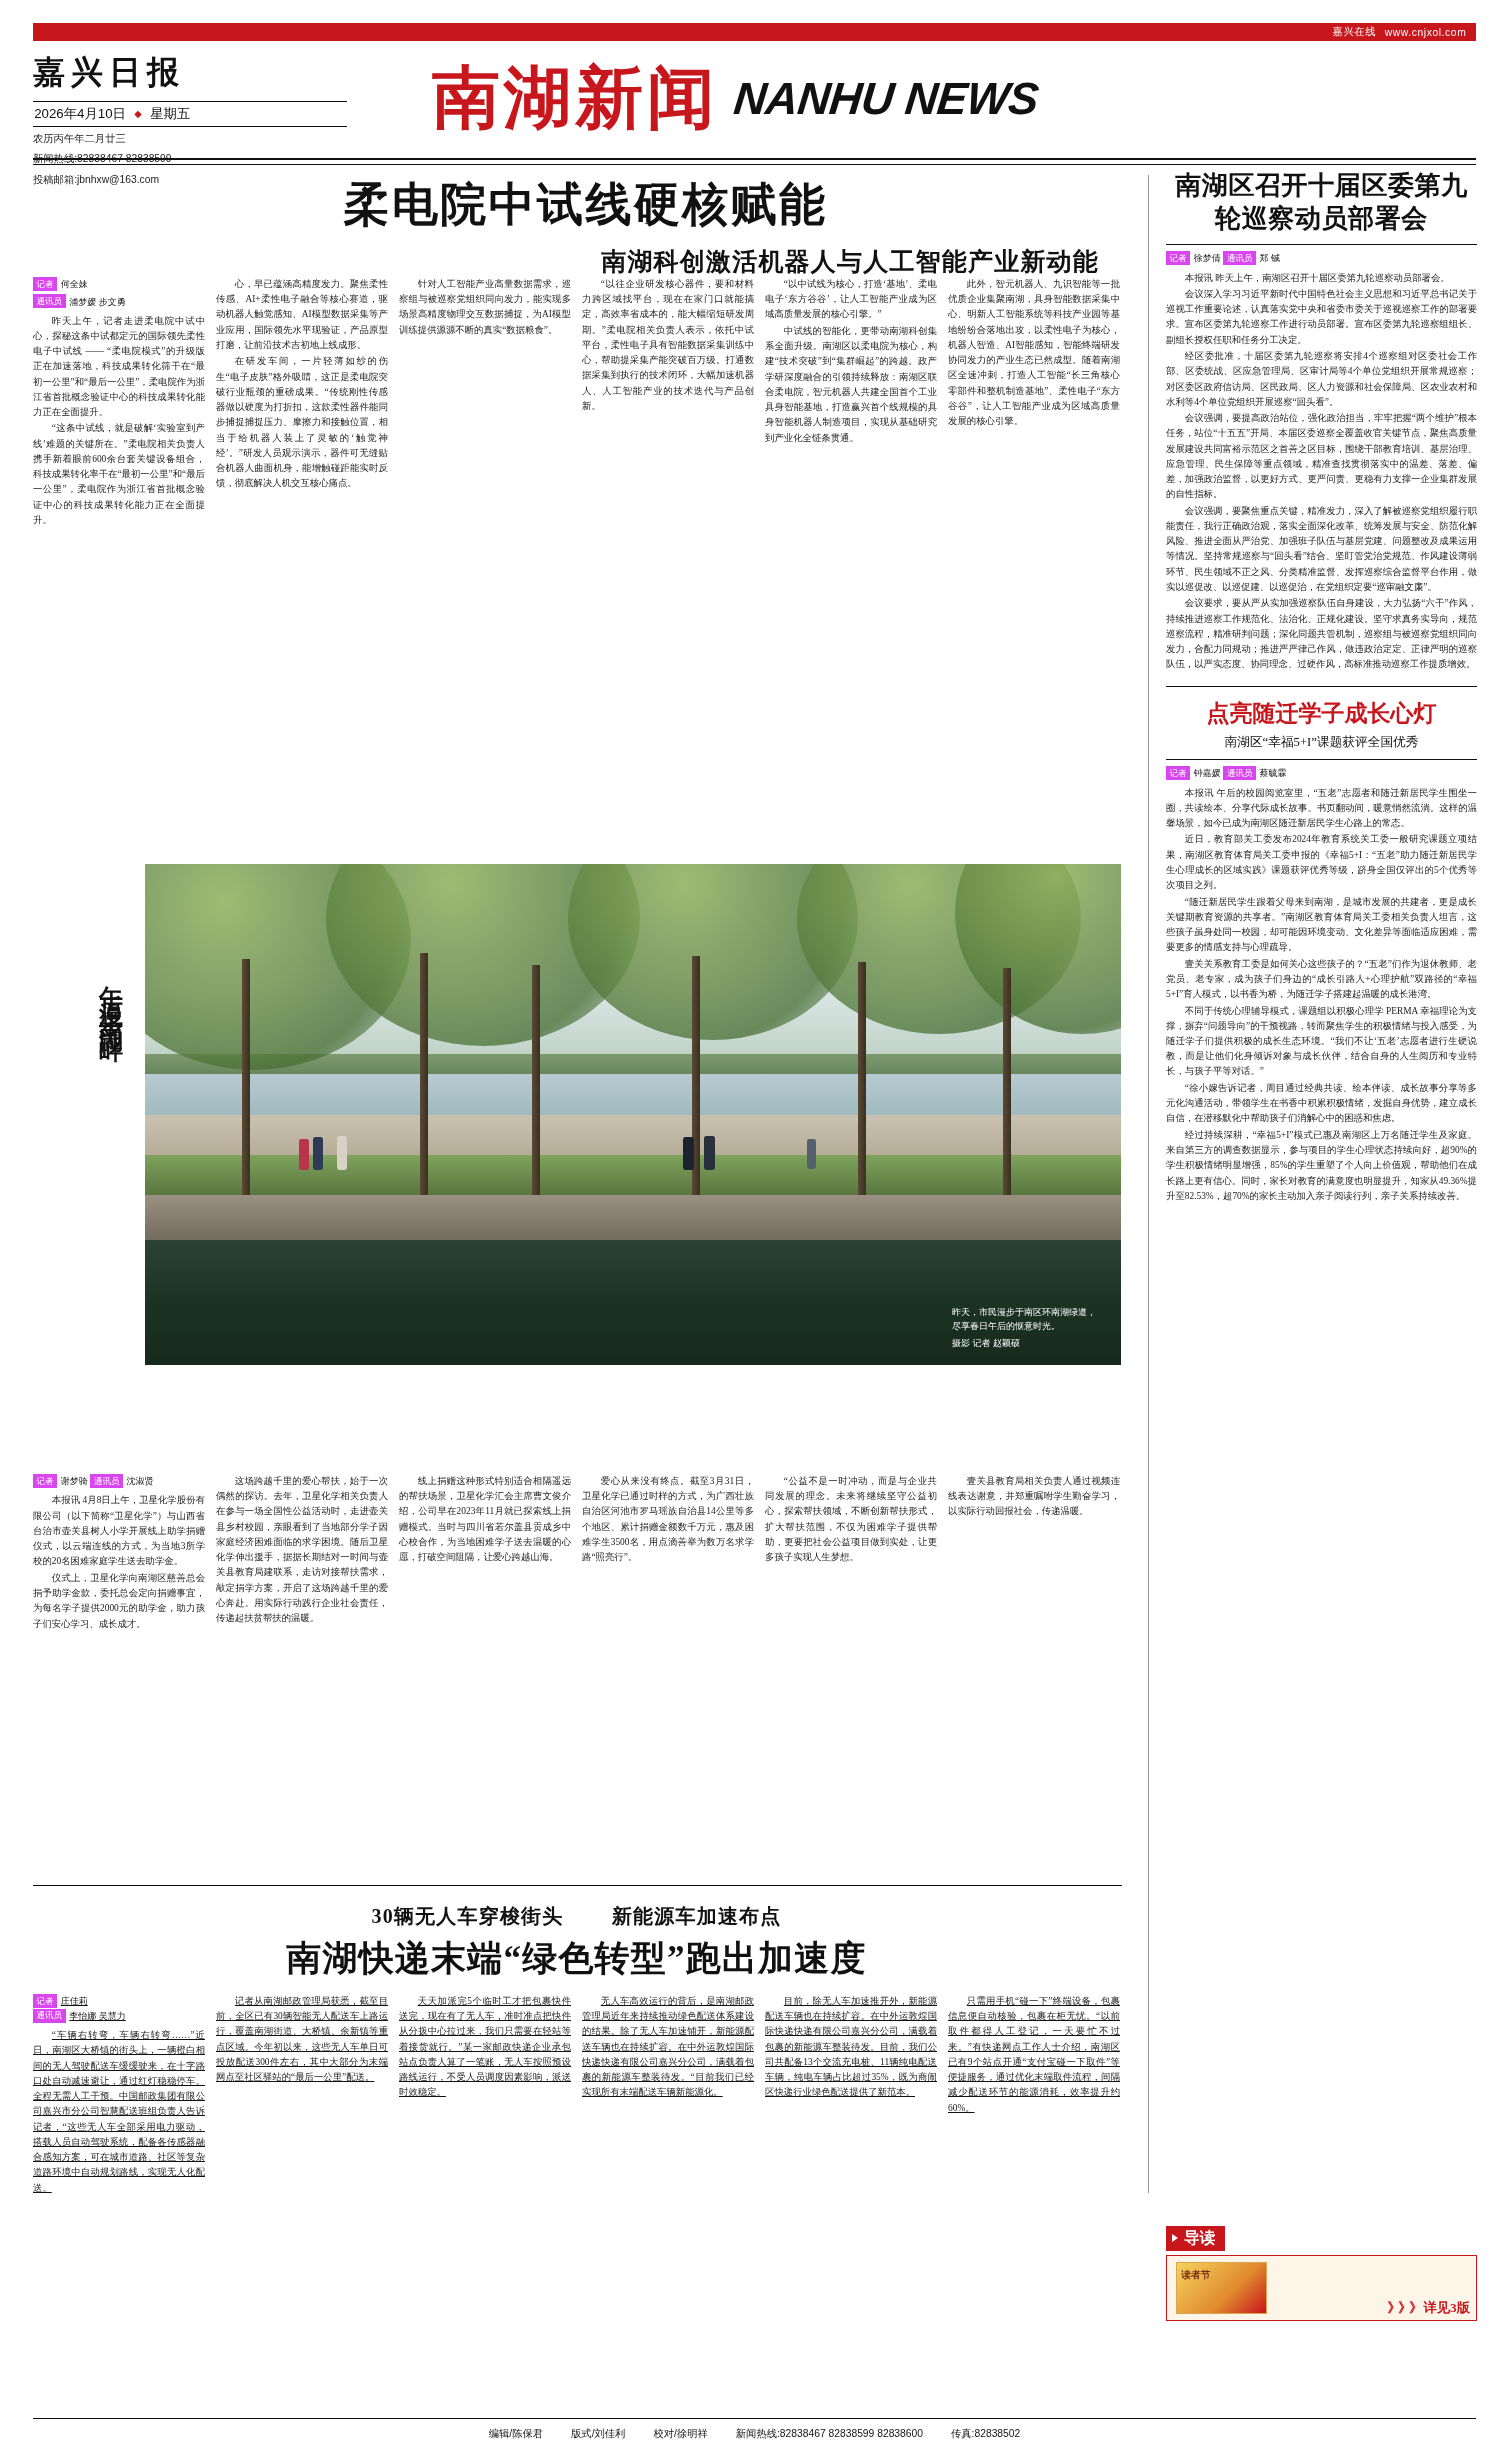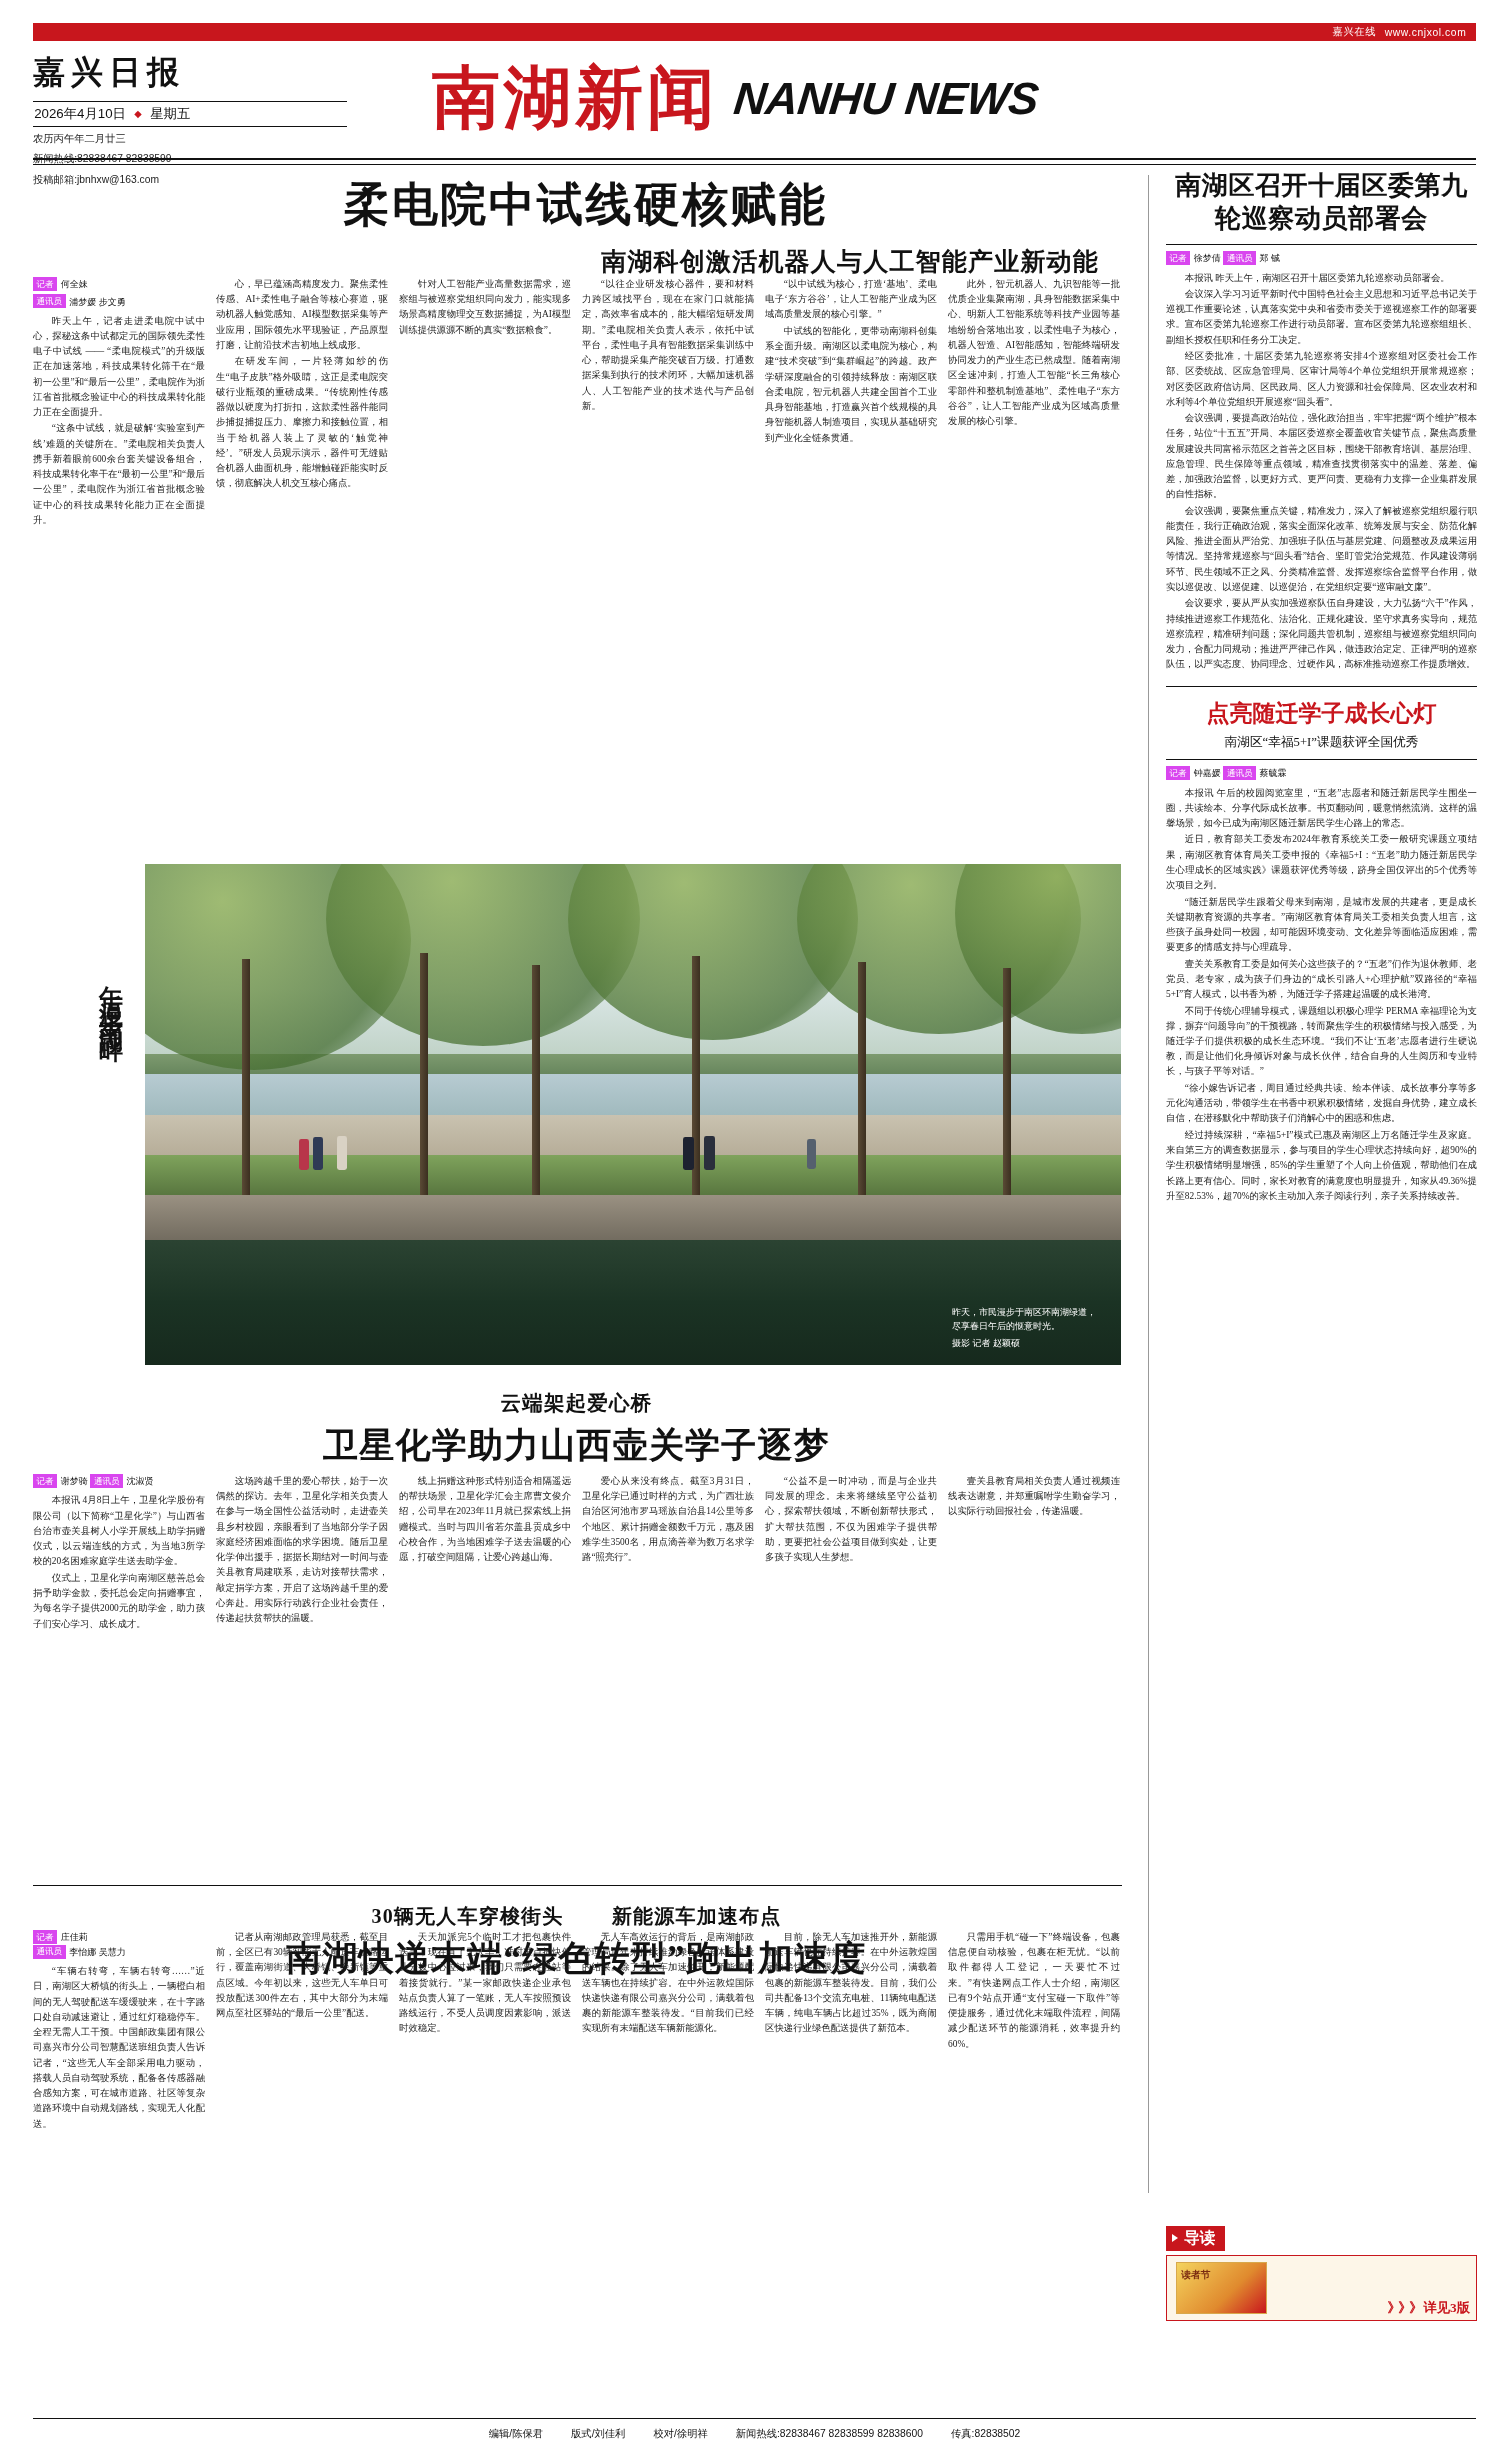--- a/index.html
+++ b/index.html
@@ -296,24 +296,20 @@
       <div class="figure" style="left:559px; top:272px; width:11px; height:34px; background:#2a2f3c;"></div>
       <div class="figure" style="left:662px; top:275px; width:9px; height:30px; background:#55606e;"></div>
 
       <div class="photo-credit">
         <div>昨天，市民漫步于南区环南湖绿道，尽享春日午后的惬意时光。</div>
         <div style="margin-top:2.4px;">摄影 记者 赵颖硕</div>
       </div>
     </div>
   </div>
 
-  <div class="mid-head" style="top:1389px;">
-    <div class="kicker">云端架起爱心桥</div>
-    <div class="main">卫星化学助力山西壶关学子逐梦</div>
-  </div>
 
   <div style="position:absolute;left:33px;top:1474px;width:1087px;">
     <div style="display:flex; gap:11px;">
       <div style="width:173px;">
         <div class="byline" style="margin-bottom:4.8px;">
           <span class="byline-tag">记者</span><span>谢梦骑</span>
           <span class="byline-tag">通讯员</span><span>沈淑贤</span>
         </div>
         <div class="col-text">
             <p>本报讯  4月8日上午，卫星化学股份有限公司（以下简称“卫星化学”）与山西省台治市壶关县树人小学开展线上助学捐赠仪式，以云端连线的方式，为当地3所学校的20名困难家庭学生送去助学金。</p>
@@ -356,21 +352,21 @@
     <div class="kicker">
       <span>30辆无人车穿梭街头</span>
       <span style="display:inline-block;width:36px;"></span>
       <span>新能源车加速布点</span>
     </div>
     <div class="main">
       <span>南湖快递末端</span><span class="red" style="color:#111">“绿色转型”</span><span>跑出加速度</span>
     </div>
   </div>
 
-  <div style="position:absolute;left:33px;top:1930px;width:1087px;">
+  <div style="position:absolute;left:33px;top:1994px;width:1087px;text-decoration:underline;">
     <div style="display:flex; gap:11px;">
       <div style="width:173px;">
         <div class="byline" style="margin-bottom:4.8px;">
           <span class="byline-tag">记者</span><span>庄佳莉</span><br>
           <span class="byline-tag">通讯员</span><span>李怡娜 吴慧力</span>
         </div>
         <div class="col-text">
             <p>“车辆右转弯，车辆右转弯……”近日，南湖区大桥镇的街头上，一辆橙白相间的无人驾驶配送车缓缓驶来，在十字路口处自动减速避让，通过红灯稳稳停车。全程无需人工干预。中国邮政集团有限公司嘉兴市分公司智慧配送班组负责人告诉记者，“这些无人车全部采用电力驱动，搭载人员自动驾驶系统，配备各传感器融合感知方案，可在城市道路、社区等复杂道路环境中自动规划路线，实现无人化配送。</p>
           </div>
       </div>

